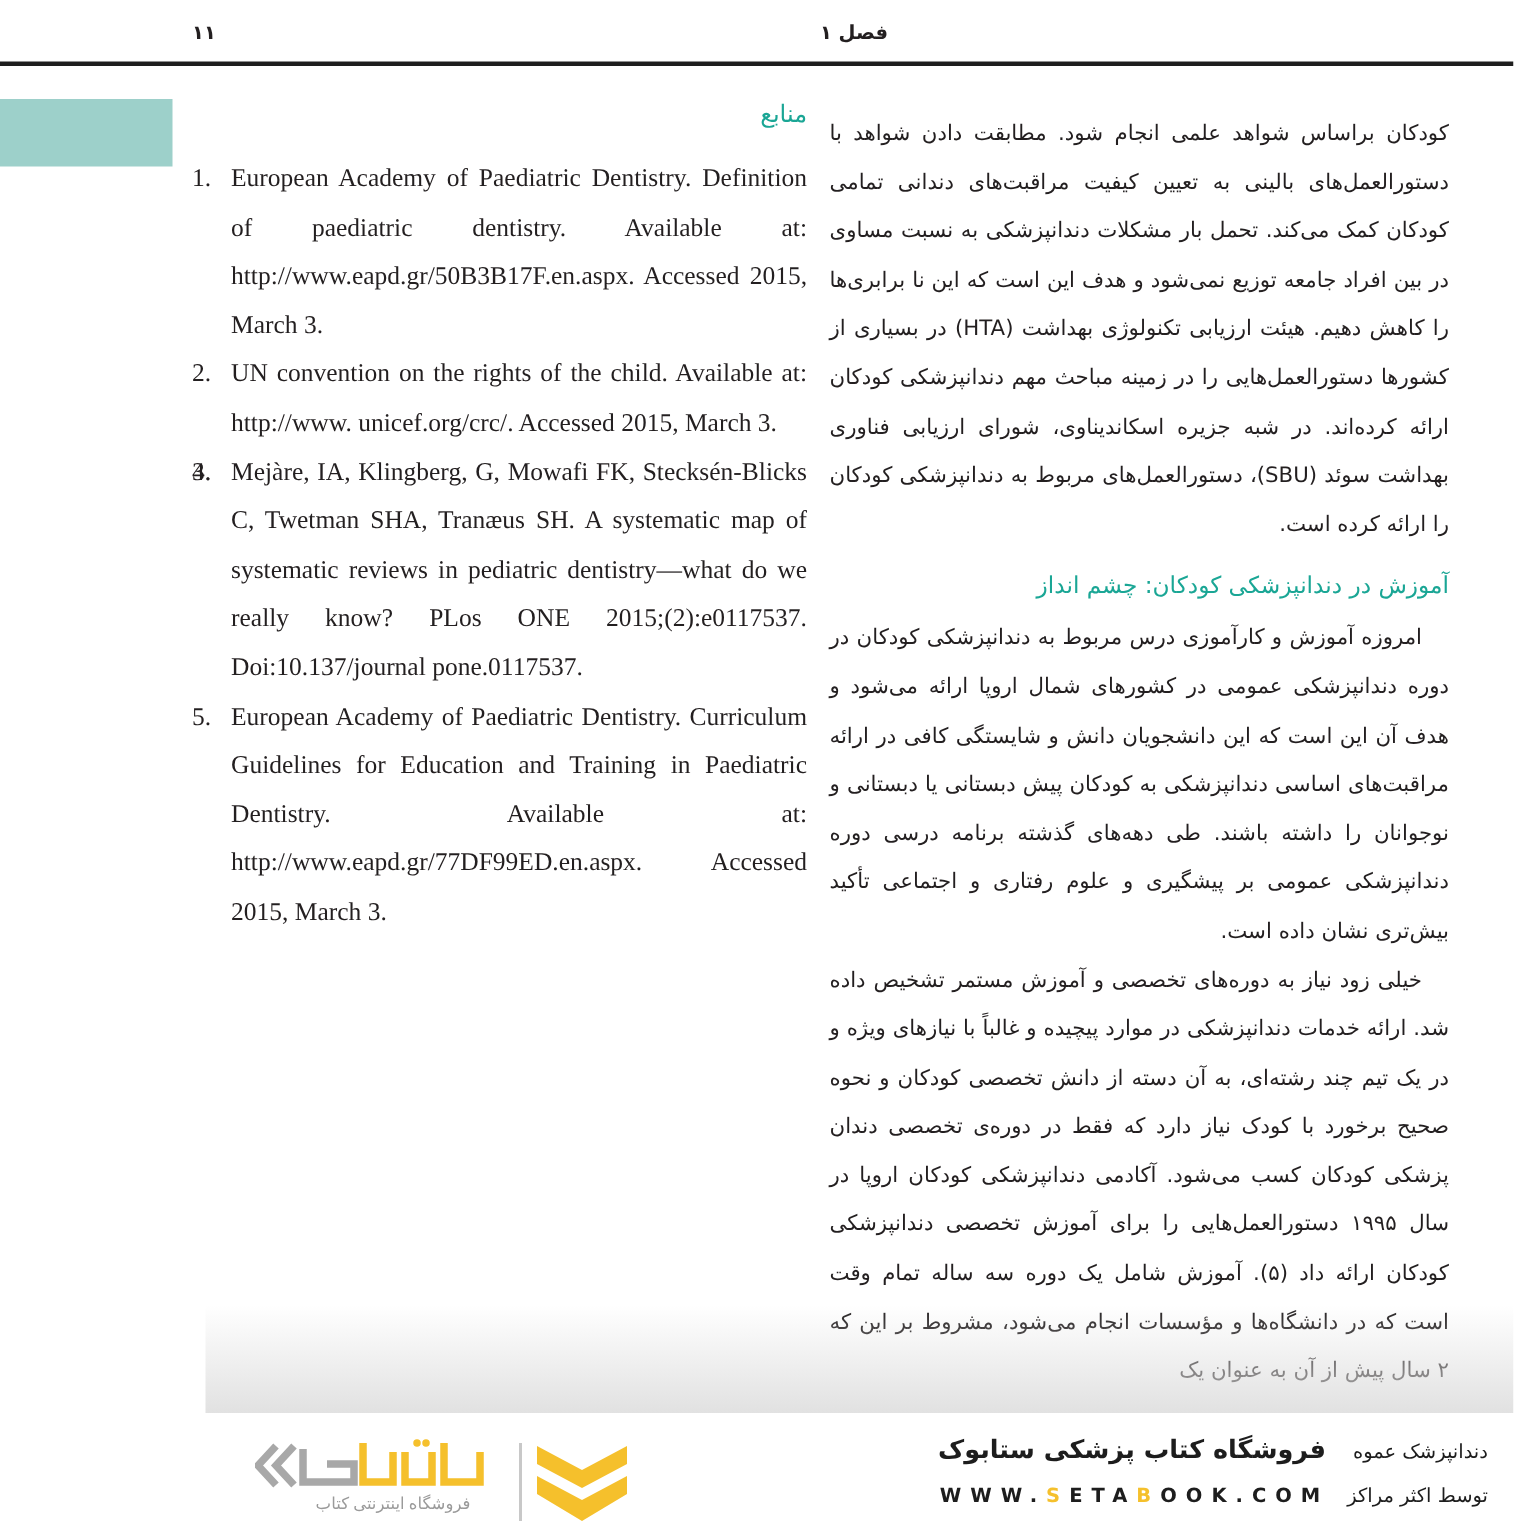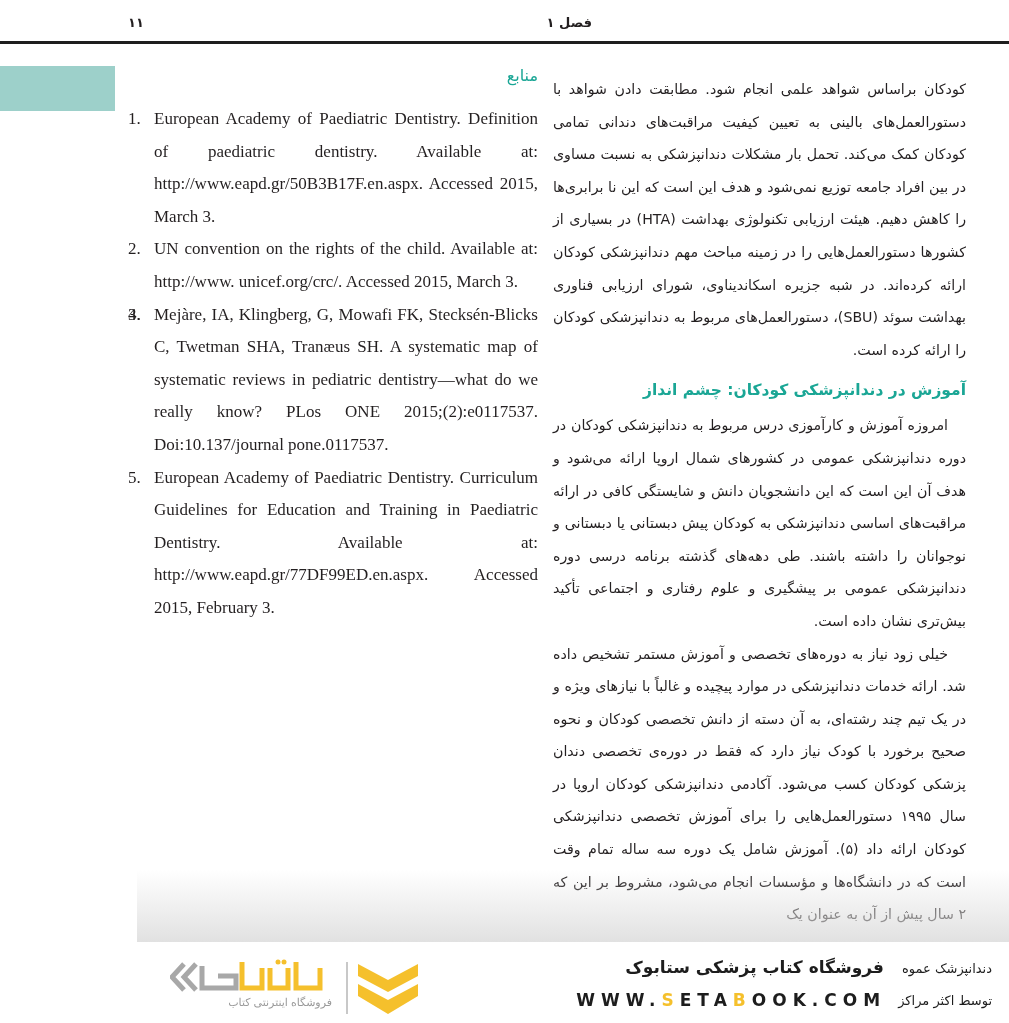--- a/index.html
+++ b/index.html
@@ -61,21 +61,21 @@
       text-align: justify;
       font-family: "DejaVu Sans", sans-serif;
       font-size: 14.2px;
       line-height: 32.6px;
       color: #231f20;
     }
     .rtl-col p { text-align: justify; text-align-last: right; }
     .rtl-col p.indent { text-indent: 18px; }
     .rtl-col h2 {
       font-size: 15.5px;
-      font-weight: bold;
+      font-weight: normal;
       color: #1aa695;
       margin-top: 9px;
       margin-bottom: 4px;
       line-height: 30px;
     }
 
     
     .refs-title {
       position: absolute;
       left: 440px;
@@ -153,21 +153,21 @@
       display: flex;
       align-items: center;
       font-family: "DejaVu Sans", sans-serif;
       color: #1d1d1d;
     }
     .wm-line2 .small { font-size: 13px; white-space: nowrap; }
     .wm-line2 .url {
       direction: ltr;
       font-family: "DejaVu Sans", sans-serif;
       font-weight: bold;
-      font-size: 17px;
+      font-size: 13px;
       letter-spacing: 6px;
       margin-right: 12px;
       white-space: nowrap;
     }
     .wm-line2 .url .hl { color: #f5c02c; }
 
     
     .logo {
       position: absolute;
       left: 170px;
@@ -179,21 +179,22 @@
       position: absolute;
       left: 0; top: 0;
       width: 160px; height: 38px;
     }
     .logo .tagline {
       position: absolute;
       left: 22px;
       top: 38px;
       width: 140px;
       direction: rtl;
-      font-family: Liberation Sans, sans-serif;
+      text-align: center;
+      font-family: Liberation Serif, serif;
       font-size: 11px;
       color: #9a9a9a;
     }
     .logo .divider {
       position: absolute;
       left: 176px;
       top: 4px;
       width: 2px;
       height: 52px;
       background: #c8c8c8;
@@ -238,21 +239,21 @@
     </li>
     <li>
       <span class="num">3.</span>
     </li>
     <li>
       <span class="num">4.</span>
       <span>Mejàre, IA, Klingberg, G, Mowafi FK, Stecksén-Blicks C, Twetman SHA, Tranæus SH. A systematic map of systematic reviews in pediatric dentistry—what do we really know? PLos ONE 2015;(2):e0117537. Doi:10.137/journal pone.0117537.</span>
     </li>
     <li>
       <span class="num">5.</span>
-      <span>European Academy of Paediatric Dentistry. Curriculum Guidelines for Education and Training in Paediatric Dentistry. Available at: http://www.eapd.gr/77DF99ED.en.aspx. Accessed 2015, February 3.</span>
+      <span>European Academy of Paediatric Dentistry. Curriculum Guidelines for Education and Training in Paediatric Dentistry. Available at: http://www.eapd.gr/77DF99ED.en.aspx. Accessed 2015, March 3.</span>
     </li>
   </ol>
 
   <div class="fade-band"></div>
   <div class="fade-cut"></div>
 
   <div class="wm-line1">
     <span class="small">دندانپزشک عموه</span>
     <span class="big">فروشگاه کتاب پزشکی ستابوک</span>
   </div>

